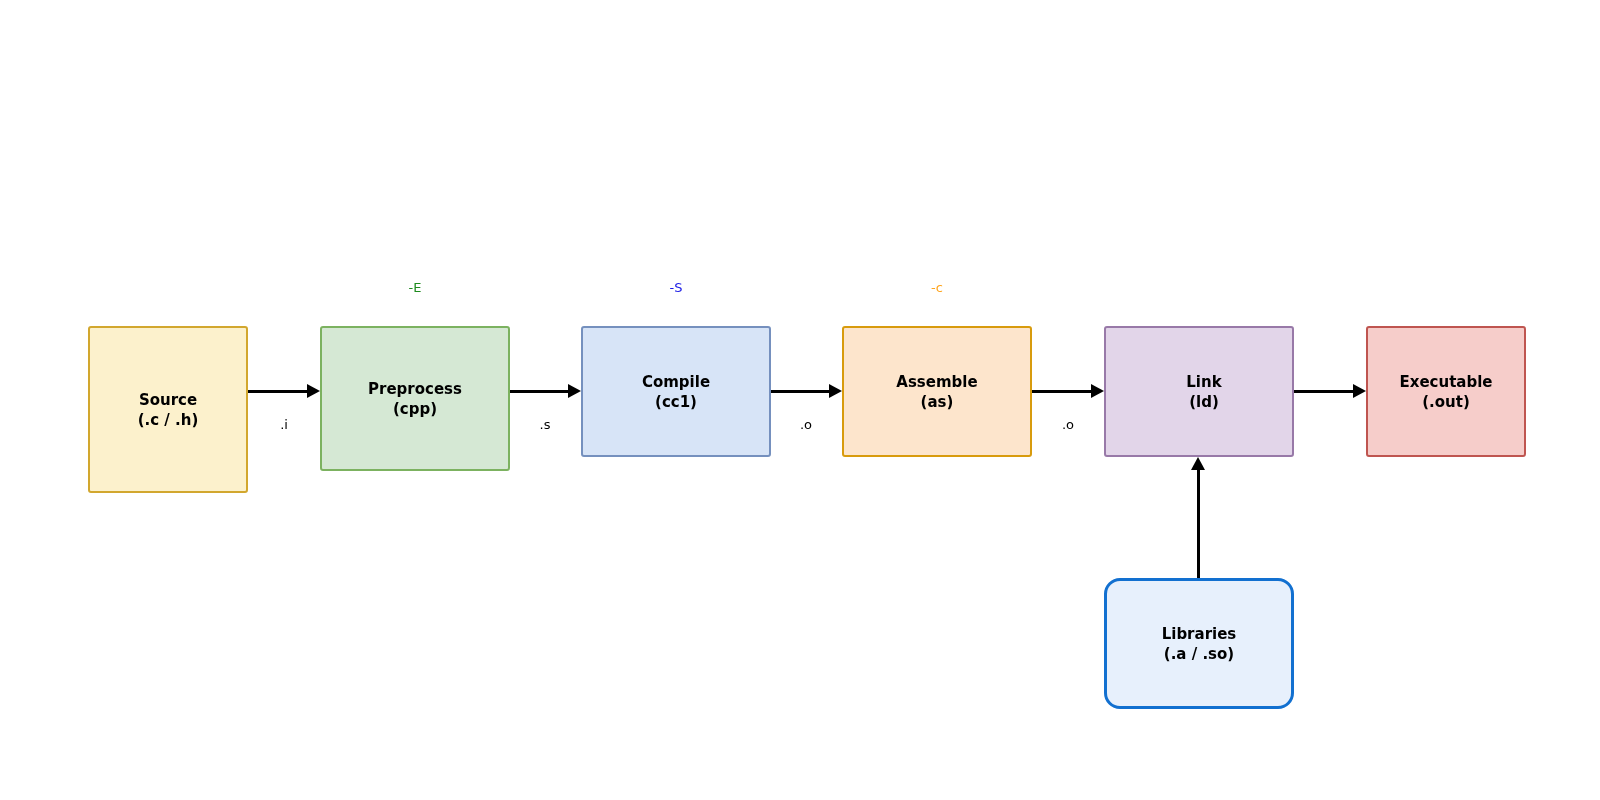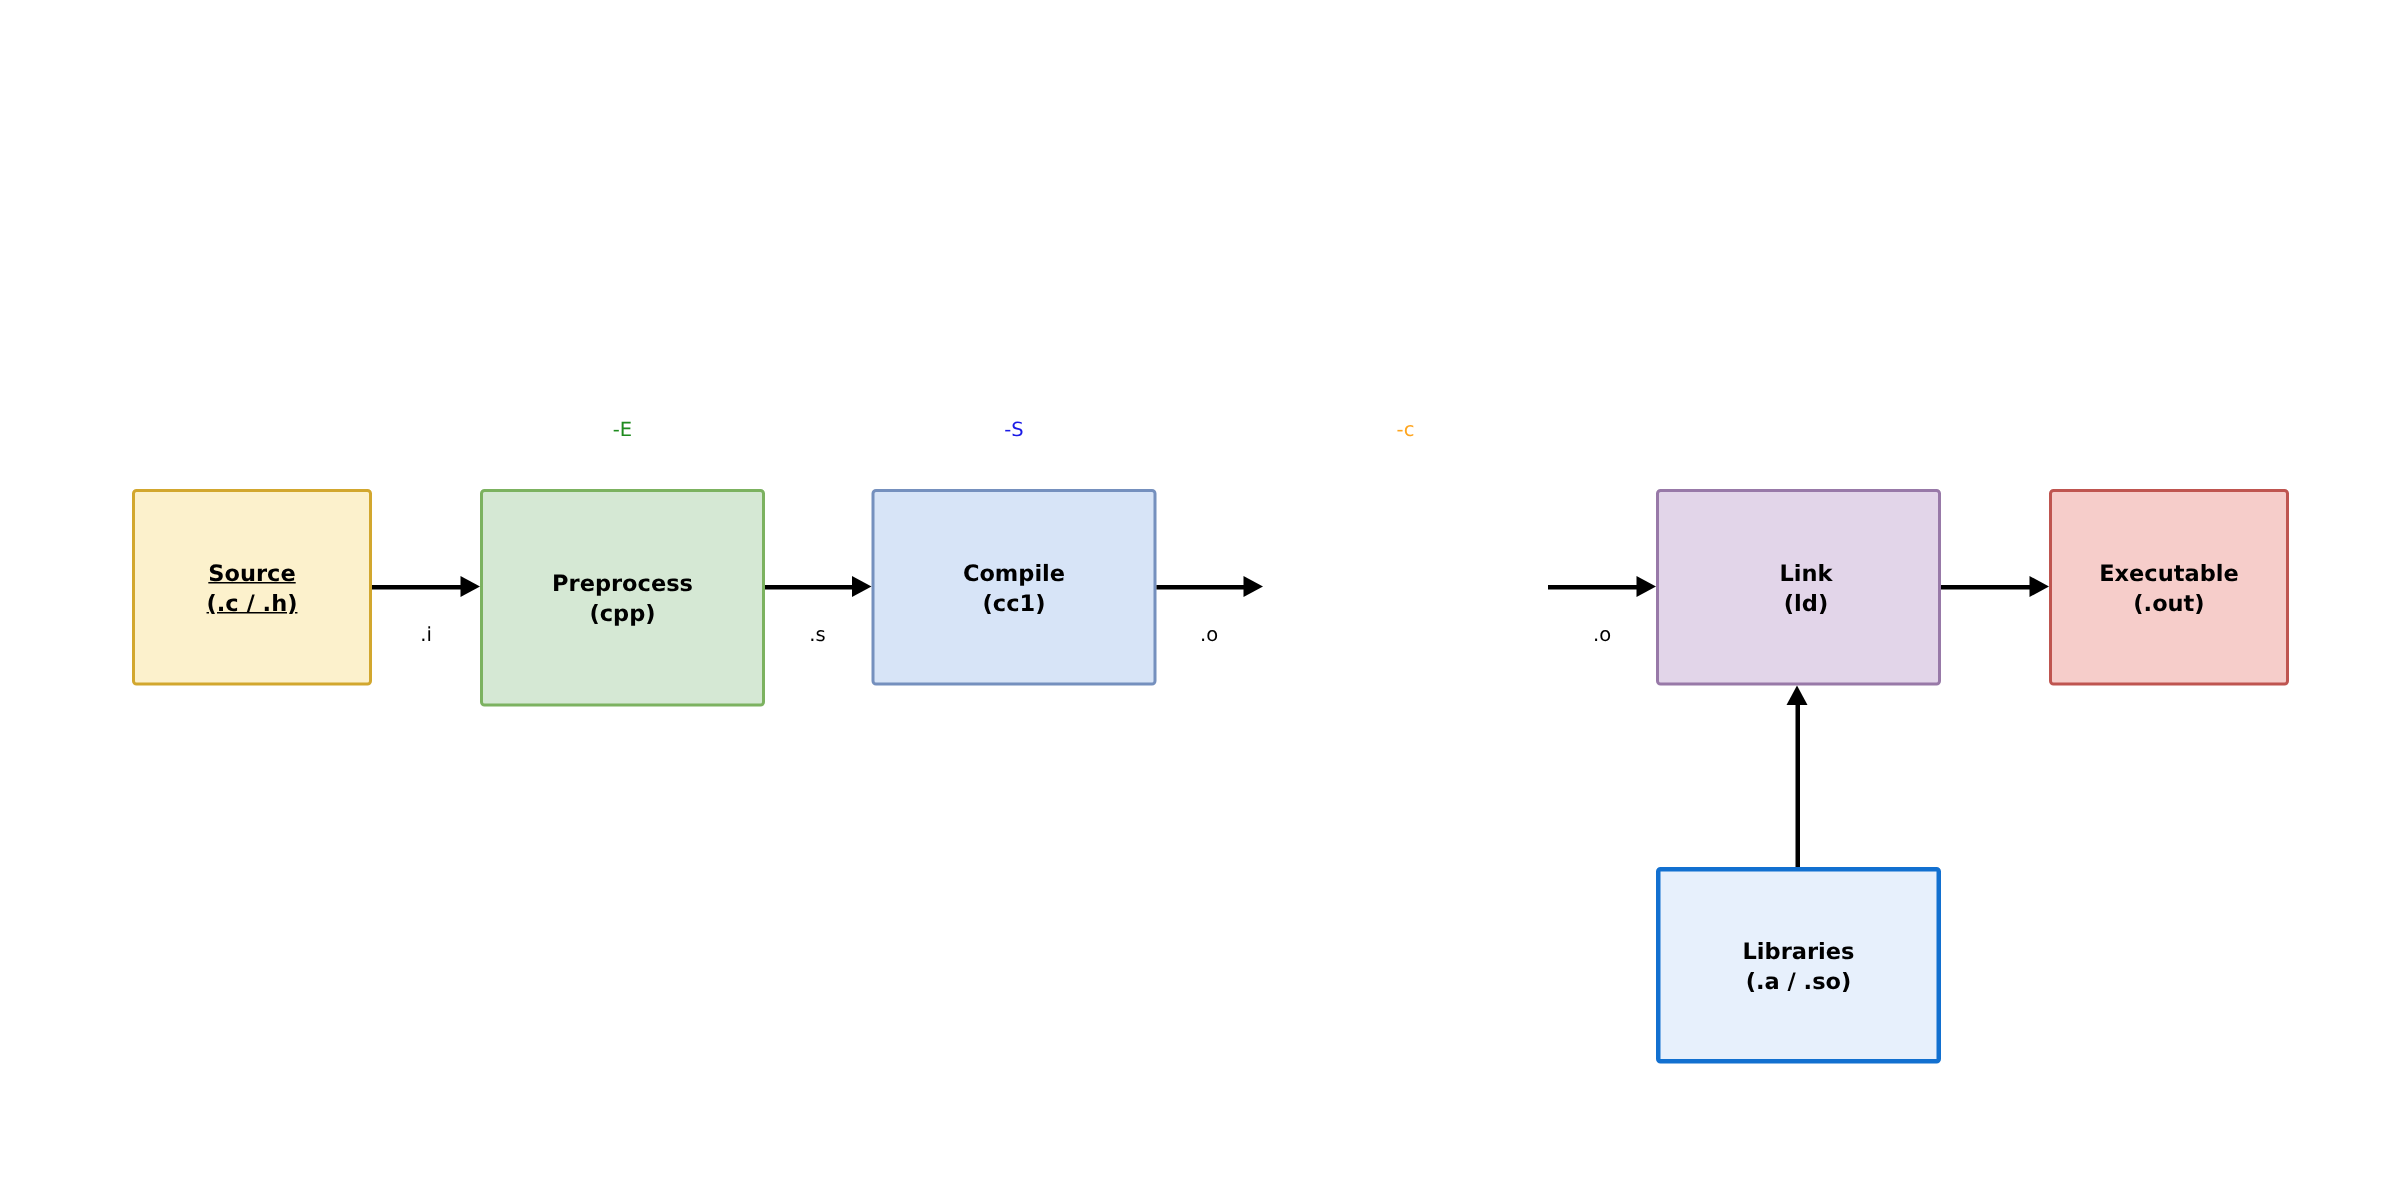--- a/index.html
+++ b/index.html
@@ -29,20 +29,21 @@
   .node .node-title,
   .node .node-subtitle {
     font-size: 15px;
     font-weight: bold;
     color: #000000;
     line-height: 20px;
     white-space: nowrap;
   }
   .node-libraries {
     border-width: 3px;
+    border-radius: 16px;
   }
   .flag-label {
     position: absolute;
     transform: translate(-50%, -50%);
     font-size: 13px;
     font-weight: normal;
     white-space: nowrap;
   }
   .edge-label {
     position: absolute;
@@ -80,35 +81,39 @@
 </style>
 </head>
 <body>
 
 <div id="canvas">
 
   <span class="flag-label" style="left: 415px; top: 287px; color: rgb(30, 139, 30);">-E</span>
   <span class="flag-label" style="left: 676px; top: 287px; color: rgb(26, 26, 230);">-S</span>
   <span class="flag-label" style="left: 937px; top: 287px; color: rgb(255, 165, 30);">-c</span>
 
-  <div class="node" style="left: 88px; top: 326px; width: 160px; height: 131px; background-color: rgb(252, 241, 204); border-color: rgb(210, 167, 46); text-decoration: underline;">
+  <div class="node" style="left: 88px; top: 326px; width: 160px; height: 167px; background-color: rgb(252, 241, 204); border-color: rgb(210, 167, 46);">
     <div class="node-title">Source</div>
     <div class="node-subtitle">(.c / .h)</div>
   </div>
 
   <div class="node" style="left: 320px; top: 326px; width: 190px; height: 145px; background-color: rgb(213, 232, 212); border-color: rgb(124, 178, 96);">
     <div class="node-title">Preprocess</div>
     <div class="node-subtitle">(cpp)</div>
   </div>
 
   <div class="node" style="left: 581px; top: 326px; width: 190px; height: 131px; background-color: rgb(215, 228, 247); border-color: rgb(117, 144, 190);">
     <div class="node-title">Compile</div>
     <div class="node-subtitle">(cc1)</div>
   </div>
 
+  <div class="node" style="left: 842px; top: 326px; width: 190px; height: 131px; background-color: rgb(253, 229, 204); border-color: rgb(216, 155, 13);">
+    <div class="node-title">Assemble</div>
+    <div class="node-subtitle">(as)</div>
+  </div>
 
   <div class="node" style="left: 1104px; top: 326px; width: 190px; height: 131px; background-color: rgb(226, 213, 233); border-color: rgb(152, 121, 168); padding-left: 10px;">
     <div class="node-title">Link</div>
     <div class="node-subtitle">(ld)</div>
   </div>
 
   <div class="node" style="left: 1366px; top: 326px; width: 160px; height: 131px; background-color: rgb(246, 205, 202); border-color: rgb(191, 85, 80);">
     <div class="node-title">Executable</div>
     <div class="node-subtitle">(.out)</div>
   </div>

